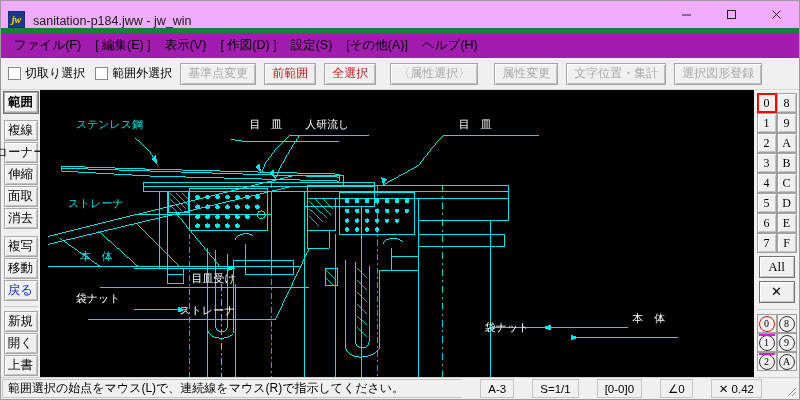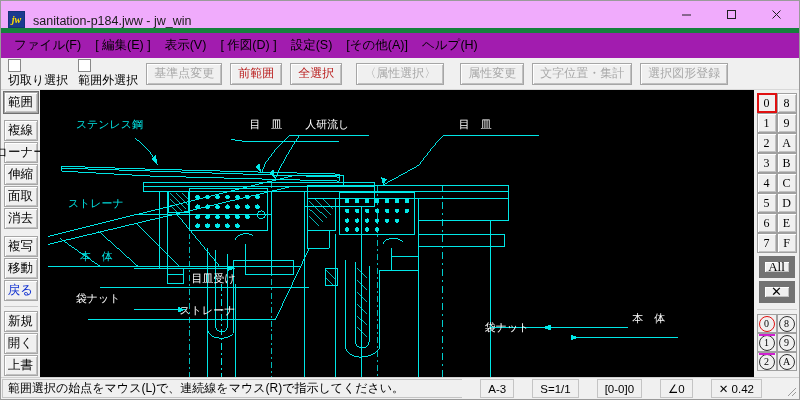--- a/index.html
+++ b/index.html
@@ -50,21 +50,21 @@
   }
   .menu-item{
     padding:3px 7px;font-size:12.5px;color:#000;white-space:nowrap;
   }
 
   
   .toolbar{
     height:31px;flex:0 0 31px;display:flex;align-items:center;
     background:#f0f0f0;border-bottom:1px solid #d8d8d8;padding-left:4px;
   }
-  .chk-wrap{display:flex;align-items:flex-start;margin-right:4px;padding:0 3px;flex-direction:column;}
+  .chk-wrap{display:flex;align-items:center;margin-right:4px;padding:0 3px;}
   .chk{
     width:13px;height:13px;border:1px solid #888;background:#fff;
     box-sizing:border-box;margin-right:4px;flex:0 0 auto;
   }
   .chk-label{font-size:12px;color:#000;white-space:nowrap;}
   .tbtn{
     height:22px;min-width:30px;padding:0 7px;margin:0 1px;
     display:flex;align-items:center;justify-content:center;
     font-size:12px;color:#b91c1c;white-space:nowrap;
     background:#f0f0f0;
@@ -87,42 +87,42 @@
   }
   .sidecol.right{width:45px;flex:0 0 45px;padding-top:3px;}
   .sbtn{
     width:34px;height:25px;margin-bottom:1px;
     display:flex;align-items:center;justify-content:center;
     font-size:12.5px;color:#000;white-space:nowrap;
     background:#f0f0f0;border:1px solid #a6a6a6;
     box-shadow:inset 1px 1px 0 #ffffff, inset -1px -1px 0 #c2c2c2;
     box-sizing:border-box;
   }
-  .sbtn.sel{box-shadow:inset 1px 1px 0 #ffffff, inset -1px -1px 0 #c2c2c2, 0 0 0 1px #707070;}
+  .sbtn.sel{box-shadow:inset 1px 1px 0 #ffffff, inset -1px -1px 0 #c2c2c2, 0 0 0 1px #707070;font-weight:bold;}
   .sbtn.blue{color:#1030d0;}
   .sep{height:7px;}
   .sep-line{width:34px;height:1px;background:#c8c8c8;margin:4px 0;}
 
   
   .lgrid{display:flex;flex-direction:column;align-items:center;}
   .lrow{display:flex;}
   .lbtn{
     width:20px;height:20px;margin:0;
     display:flex;align-items:center;justify-content:center;
     font-size:12px;color:#000;font-family:"Liberation Serif",serif;
     background:#f0f0f0;border:1px solid #a0a0a0;
     box-shadow:inset 1px 1px 0 #ffffff, inset -1px -1px 0 #c2c2c2;
     box-sizing:border-box;
   }
   .lbtn.active{outline:2px solid #e01010;outline-offset:-2px;}
   .wbtn{
     width:36px;height:22px;margin-top:3px;
     display:flex;align-items:center;justify-content:center;
     font-size:13px;color:#000;font-family:"Liberation Serif",serif;
-    background:#f0f0f0;border:6px solid #737373;
+    background:#f0f0f0;border:1px solid #737373;
     box-shadow:inset 1px 1px 0 #ffffff, inset -1px -1px 0 #c2c2c2;
     box-sizing:border-box;
   }
   .lgrid2{margin-top:6px;border-top:1px solid #cfcfcf;padding-top:4px;}
   .lbtn2{
     width:20px;height:19px;position:relative;
     display:flex;align-items:center;justify-content:center;
     font-size:11px;color:#000;font-family:"Liberation Serif",serif;
     background:#f0f0f0;border:1px solid #a0a0a0;box-sizing:border-box;
   }

